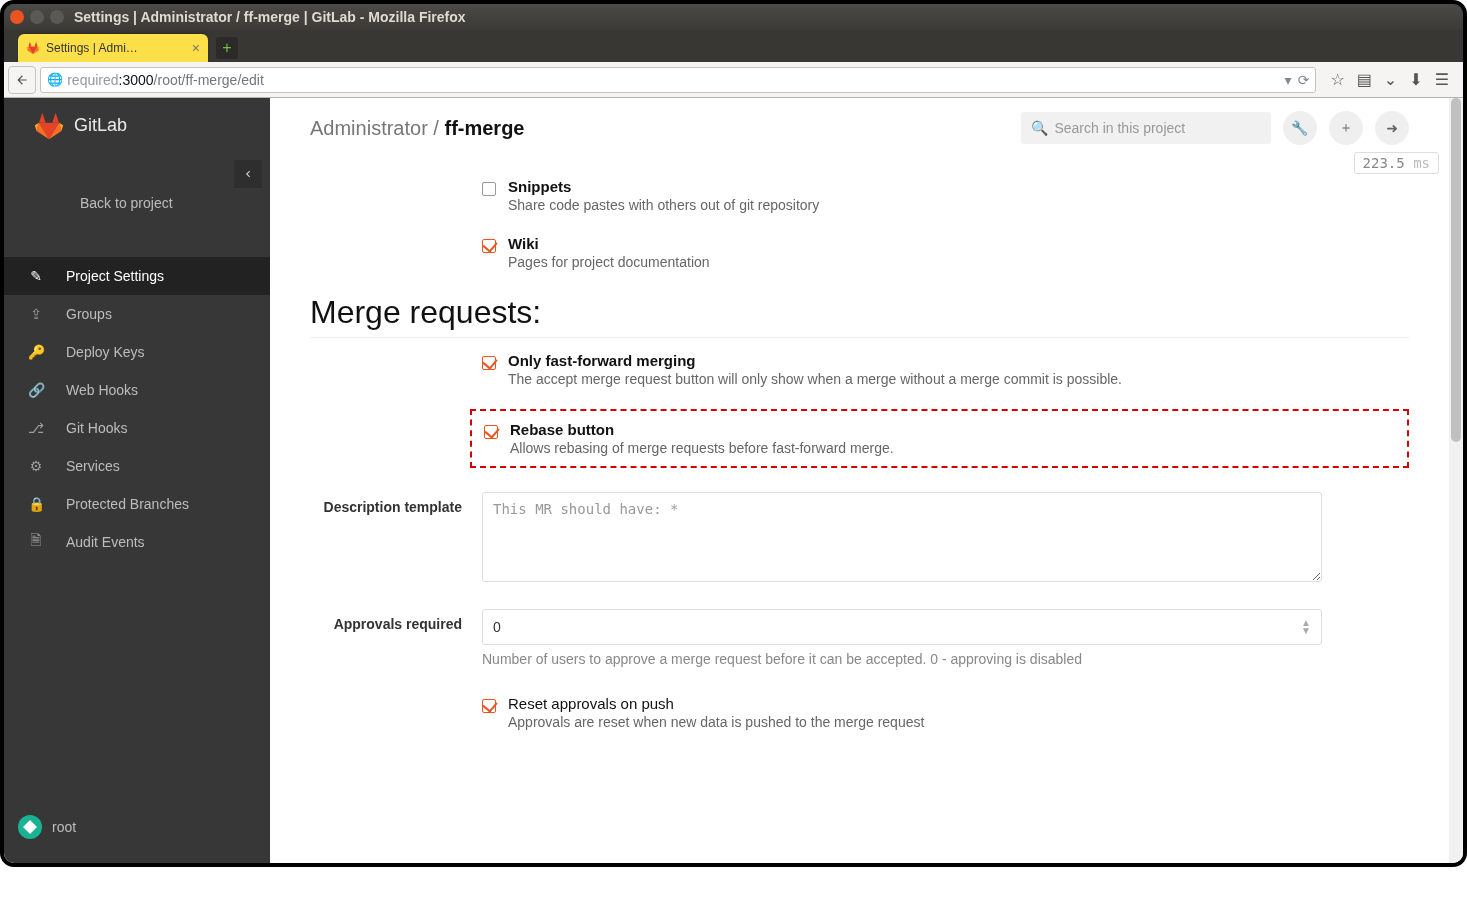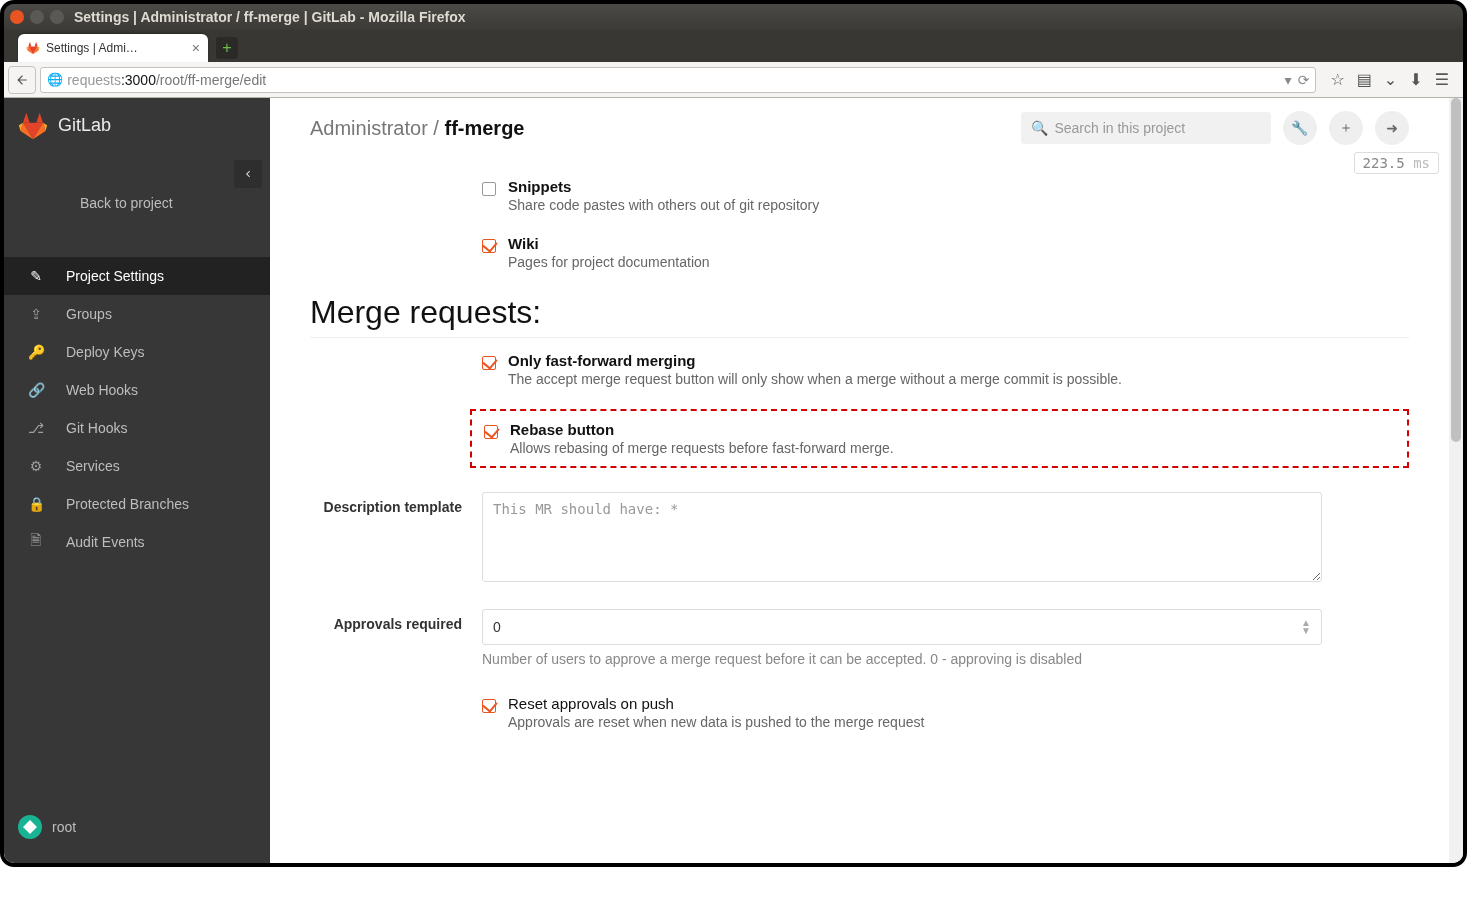--- a/index.html
+++ b/index.html
@@ -6,21 +6,21 @@
   html, body { height: 100%; font-family: "Helvetica Neue", Helvetica, Arial, sans-serif; font-size: 14px; color: #333; }
   body { background: #fff; }
 
   
   .window { width: 1467px; height: 867px; border: 4px solid #000; border-radius: 14px; background:#403e3a; overflow: hidden; display:flex; flex-direction:column; }
   .titlebar { height: 26px; background: linear-gradient(#4c4a46,#3c3a36); display:flex; align-items:center; padding:0 6px; gap:6px; color:#dfdbd2; }
   .wbtn { width:14px; height:14px; border-radius:50%; background:#5b5955; display:inline-block;}
   .wbtn.close{ background:#e95420;}
   .titlebar-text { font-weight:bold; font-size:14px; margin-left:4px;}
   .tab-strip { height: 32px; background:#393733; display:flex; align-items:flex-end; padding-left:14px; gap:6px;}
-  .browser-tab { width:190px; height:28px; background:#ffffff; border-top-left-radius:6px; border-top-right-radius:6px; box-shadow:0 -1px 2px rgba(0,0,0,.3); display:flex; align-items:center; padding:14px 8px; gap:6px; font-size:12px;}
+  .browser-tab { width:190px; height:28px; background:#fde047; border-top-left-radius:6px; border-top-right-radius:6px; box-shadow:0 -1px 2px rgba(0,0,0,.3); display:flex; align-items:center; padding:14px 8px; gap:6px; font-size:12px;}
   .browser-tab .favicon { width:14px;height:14px;}
   .browser-tab .tlabel { flex:1; overflow:hidden; white-space:nowrap; text-overflow:ellipsis;}
   .browser-tab .tx{ color:#777; font-size:14px; cursor:pointer;}
   .newtab { width:22px;height:22px; background:#2b2a28; color:#6fbe44; display:flex;align-items:center;justify-content:center; border-radius:3px; margin-bottom:3px; font-size:16px; margin-left:2px;}
 
   .url-row { height: 36px; background:#f5f4f2; border-bottom:1px solid #b5b3ae; display:flex; align-items:center; padding:0 4px; gap:4px;}
   .nav-arrow { width:28px;height:28px; border:1px solid #c5c3be; border-radius:4px; background:#f5f4f2; display:flex;align-items:center;justify-content:center; color:#555; font-size:16px;}
   .urlbar { flex:1; height:26px; background:#fff; border:1px solid #c5c3be; border-radius:3px; display:flex; align-items:center; padding:0 6px; font-size:14px; gap:4px;}
   .urlbar .globe{color:#999;font-size:13px;}
   .url-host-muted{color:#999;}
@@ -30,21 +30,21 @@
   .toolbar-icons{display:flex;align-items:center;gap:12px;padding:0 10px;color:#555;}
   .toolbar-icons span{font-size:16px;}
 
   
   .viewport { flex:1; display:flex; background:#fff; position:relative; overflow:hidden;}
   .scrollbar-track { position:absolute; right:0; top:0; width:14px; height:100%; background:#f1f1f1;}
   .scrollbar-thumb { position:absolute; left:2px; width:10px; top:0; height:45%; background:#c0c0c0; border-radius:5px;}
 
   
   .sidebar { width:266px; background:#373737; color:#aaa; display:flex; flex-direction:column; position:relative;}
-  .sidebar-header { display:flex; align-items:center; height:55px; padding-left:14px; gap:10px;}
+  .sidebar-header { display:flex; align-items:center; height:55px; padding-left:30px; gap:10px;}
   .gitlab-logo { width:30px;height:30px;}
   .brand { color:#eaeaea; font-size:18px;}
   .collapse-btn { position:absolute; right:8px; top:62px; width:28px;height:28px; background:#2e2e2e; display:flex;align-items:center;justify-content:center; color:#ccc; border-radius:2px;}
   .sidebar .back { height:40px; display:flex;align-items:center; padding-left:76px; color:#bdbdbd; margin-top:30px;}
   .sidebar ul{list-style:none; margin-top:34px;}
   .sidebar li{height:38px; display:flex;align-items:center; padding-left:24px; gap:22px; color:#bdbdbd; cursor:pointer;}
   .sidebar li .icon{width:16px; text-align:center; color:#9e9e9e;}
   .sidebar li.active{background:#222; color:#fff;}
   .sidebar li.active .icon{color:#fff;}
   .sidebar-footer{position:absolute; bottom:24px; left:14px; display:flex;align-items:center;gap:10px; color:#bdbdbd;}
@@ -117,21 +117,21 @@
 
   <div class="url-row">
     <div class="nav-arrow">
       <svg width="14" height="14" viewBox="0 0 24 24">
           <path fill="#555" d="M20 11H7.8l5.6-5.6L12 4l-8 8 8 8 1.4-1.4L7.8 13H20z"></path>
         </svg>
     </div>
     <div class="urlbar">
       <span class="globe">🌐</span>
       <span>
-        <span class="url-host-muted">requests</span><span class="url-host-bold">:3000</span><span class="url-rest">/root/ff-merge/edit</span>
+        <span class="url-host-muted">required</span><span class="url-host-bold">:3000</span><span class="url-rest">/root/ff-merge/edit</span>
       </span>
       <span class="url-right">
         <span>▾</span>
         <span>⟳</span>
       </span>
     </div>
     <div class="toolbar-icons">
       <span>☆</span>
       <span>▤</span>
       <span>⌄</span>

